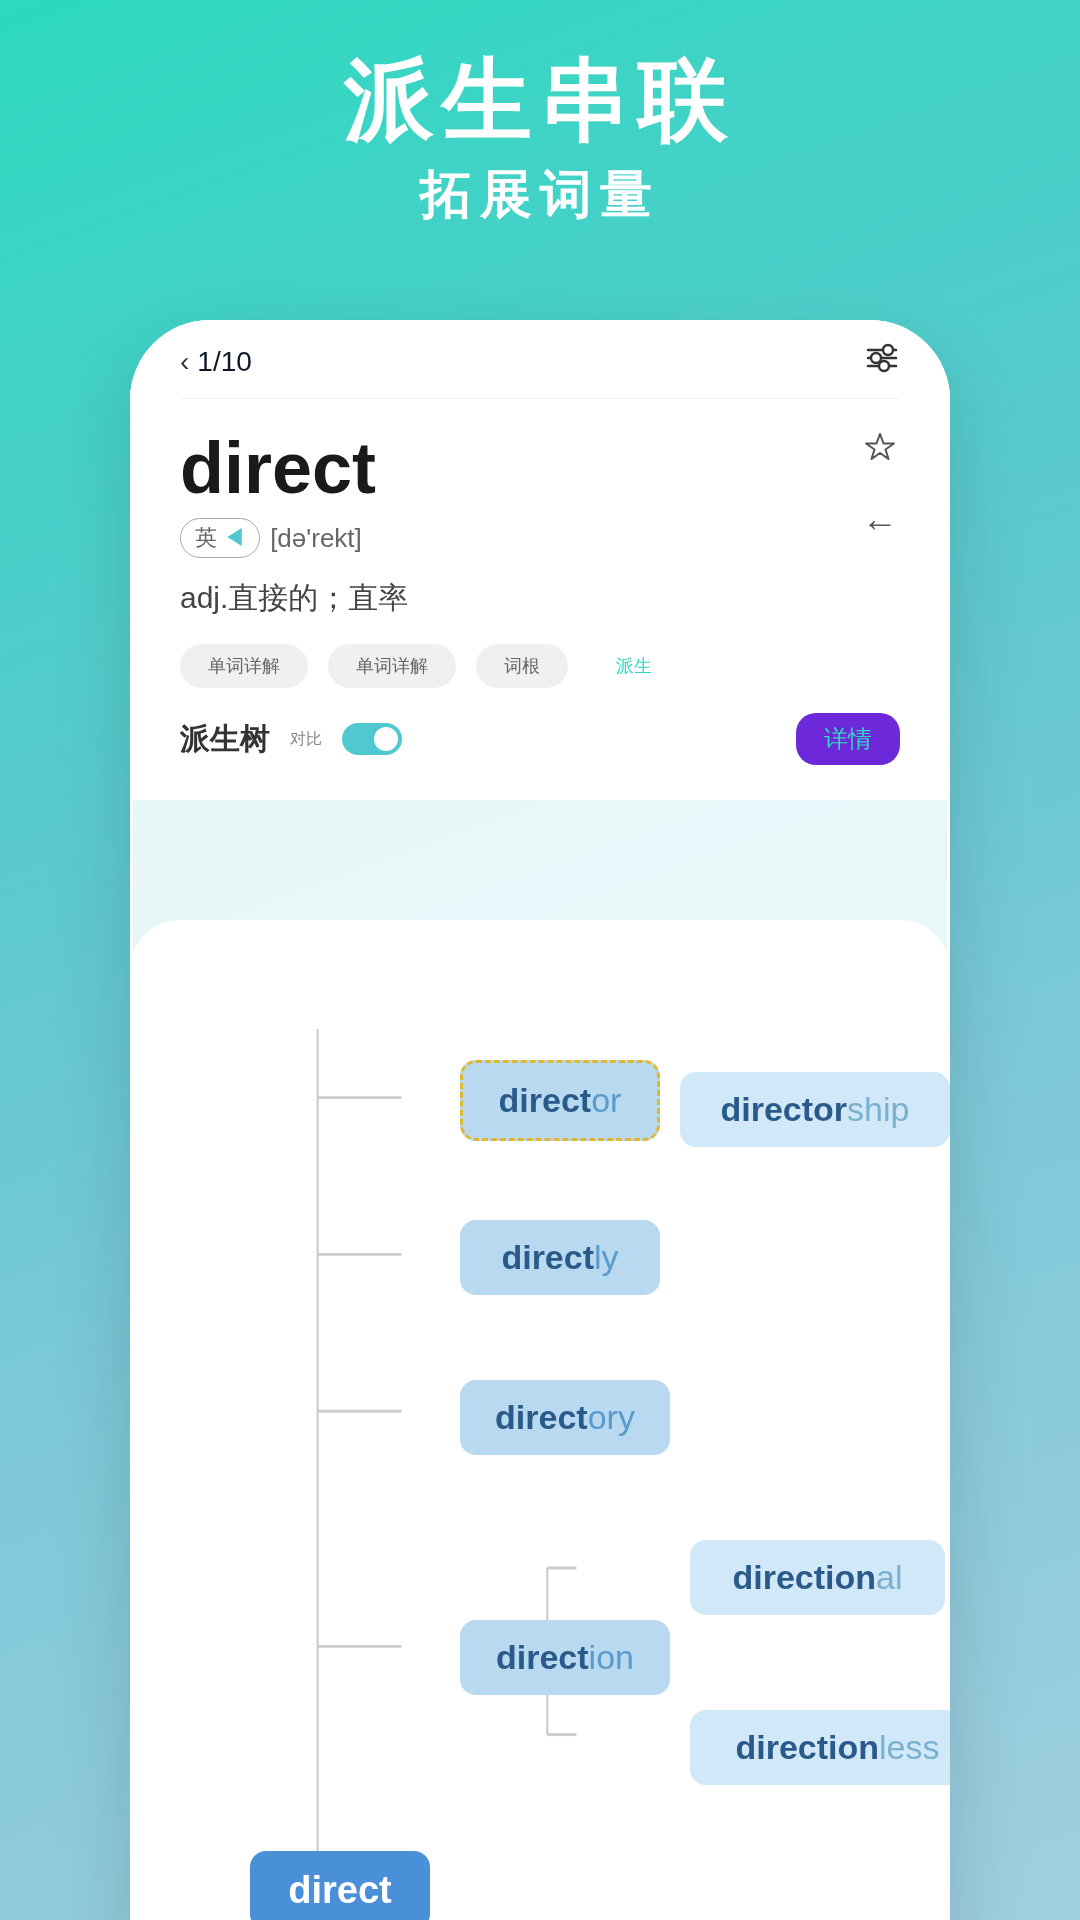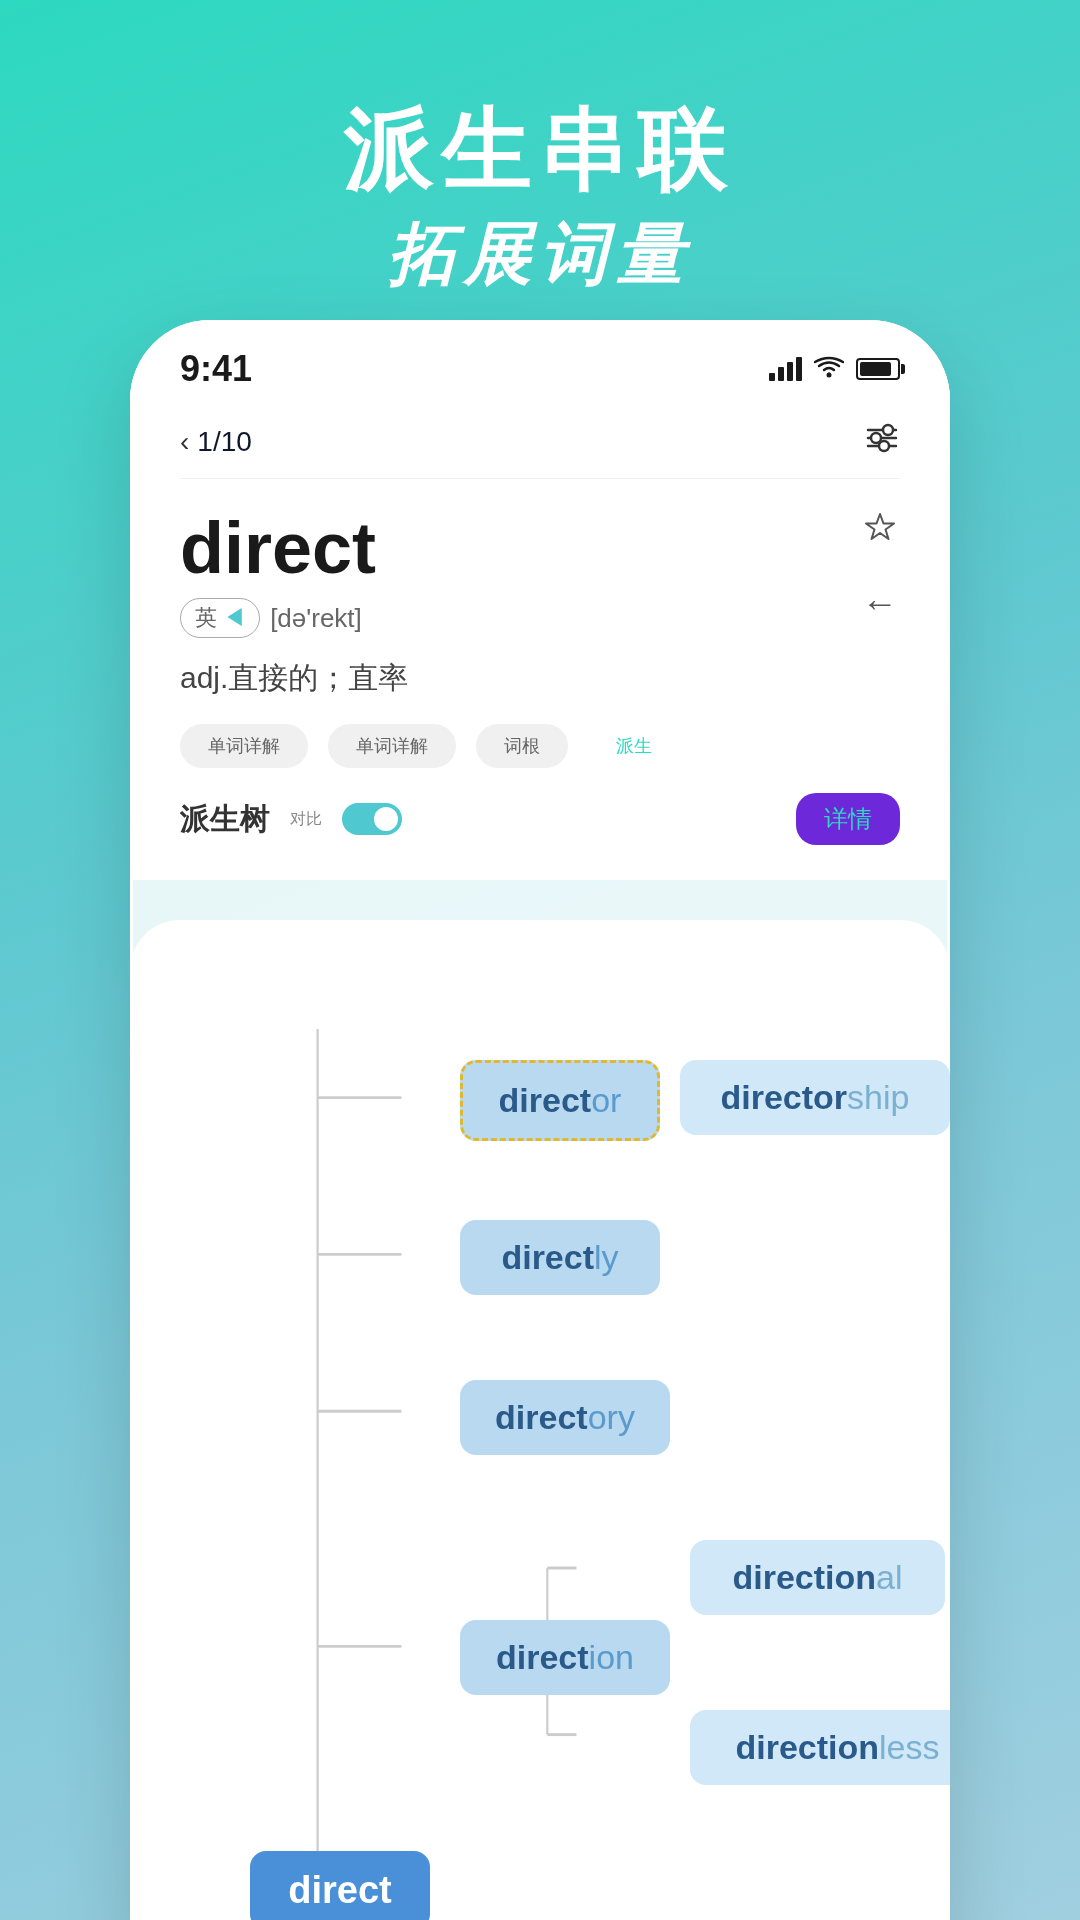--- a/index.html
+++ b/index.html
@@ -10,37 +10,37 @@
       height: 1920px;
       overflow: hidden;
       font-family: -apple-system, BlinkMacSystemFont, 'PingFang SC', 'Helvetica Neue', sans-serif;
       background: linear-gradient(160deg, #2dd9c0 0%, #5ec9d0 40%, #7bc8d8 60%, #a0cfe0 100%);
       position: relative;
     }
 
     
     .header-text {
       text-align: center;
-      padding-top: 100px;
+      padding-top: 44px;
       color: white;
+      margin-top: 7px;
     }
 
     .header-line1 {
       font-size: 90px;
       font-weight: 800;
       letter-spacing: 8px;
       line-height: 1.1;
     }
 
     .header-line2 {
-      font-size: 68px;
+      font-size: 52px;
       font-weight: 800;
       letter-spacing: 8px;
       margin-top: 10px;
-      font-style: italic;
     }
 
     
     .phone-mockup {
       position: absolute;
       top: 320px;
       left: 50%;
       transform: translateX(-50%);
       width: 820px;
       height: 1680px;
@@ -346,45 +346,20 @@
 </head>
 <body>
 
 <div class="header-text">
   <div class="header-line1">派生串联</div>
   <div class="header-line2">拓展词量</div>
 </div>
 
 <div class="phone-mockup">
 
-  <div class="phone-top-bar">
-    <div class="phone-time">9:41</div>
-
-    <div style="width:200px;"></div>
-    <div class="phone-status-icons">
-      <div class="signal-bars">
-        <div class="signal-bar" style="height:8px;"></div>
-        <div class="signal-bar" style="height:14px;"></div>
-        <div class="signal-bar" style="height:19px;"></div>
-        <div class="signal-bar" style="height:24px;"></div>
-      </div>
-      <div class="wifi-icon">
-        <svg width="30" height="22" viewBox="0 0 30 22">
-          <path d="M15 18 L15 18" stroke="#1a1a1a" stroke-width="3" stroke-linecap="round"></path>
-          <path d="M10 14 Q15 10 20 14" stroke="#1a1a1a" stroke-width="2.5" fill="none" stroke-linecap="round"></path>
-          <path d="M5 10 Q15 3 25 10" stroke="#1a1a1a" stroke-width="2.5" fill="none" stroke-linecap="round"></path>
-          <path d="M1 6 Q15 -2 29 6" stroke="#1a1a1a" stroke-width="2.5" fill="none" stroke-linecap="round"></path>
-          <circle cx="15" cy="19" r="2.5" fill="#1a1a1a"></circle>
-        </svg>
-      </div>
-      <div class="battery-icon">
-        <div class="battery-fill"></div>
-      </div>
-    </div>
-  </div>
 
   <div class="phone-content">
 
     <div class="nav-bar">
       <div class="nav-left">
         <span class="nav-back-icon">‹</span>
         <span class="nav-page">1/10</span>
       </div>
       <div class="nav-filter-icon">
         <svg width="36" height="36" viewBox="0 0 36 36">
@@ -457,21 +432,21 @@
 
       <div class="word-node node-root" style="left: 60px; bottom: 30px; width: 180px;">
         <span>direct</span>
       </div>
 
       <div class="word-node node-level1-selected" style="left: 270px; top: 80px; width: 200px;">
         <span style="font-weight:700;color:#2a5a8a;">direct</span>
           <span style="color:#5a9acc;">or</span>
       </div>
 
-      <div class="word-node node-level2" style="left: 490px; top: 80px; width: 270px;">
+      <div class="word-node node-level2" style="left: 490px; top: 92px; width: 270px;">
         <span style="font-weight:700;color:#2a5a8a;">director</span>
           <span style="color:#7ab0d0;">ship</span>
       </div>
 
       <div class="word-node node-level1" style="left: 270px; top: 240px; width: 200px;">
         <span style="font-weight:700;color:#2a5a8a;">direct</span>
           <span style="color:#5a9acc;">ly</span>
       </div>
 
       <div class="word-node node-level1" style="left: 270px; top: 400px; width: 210px;">

